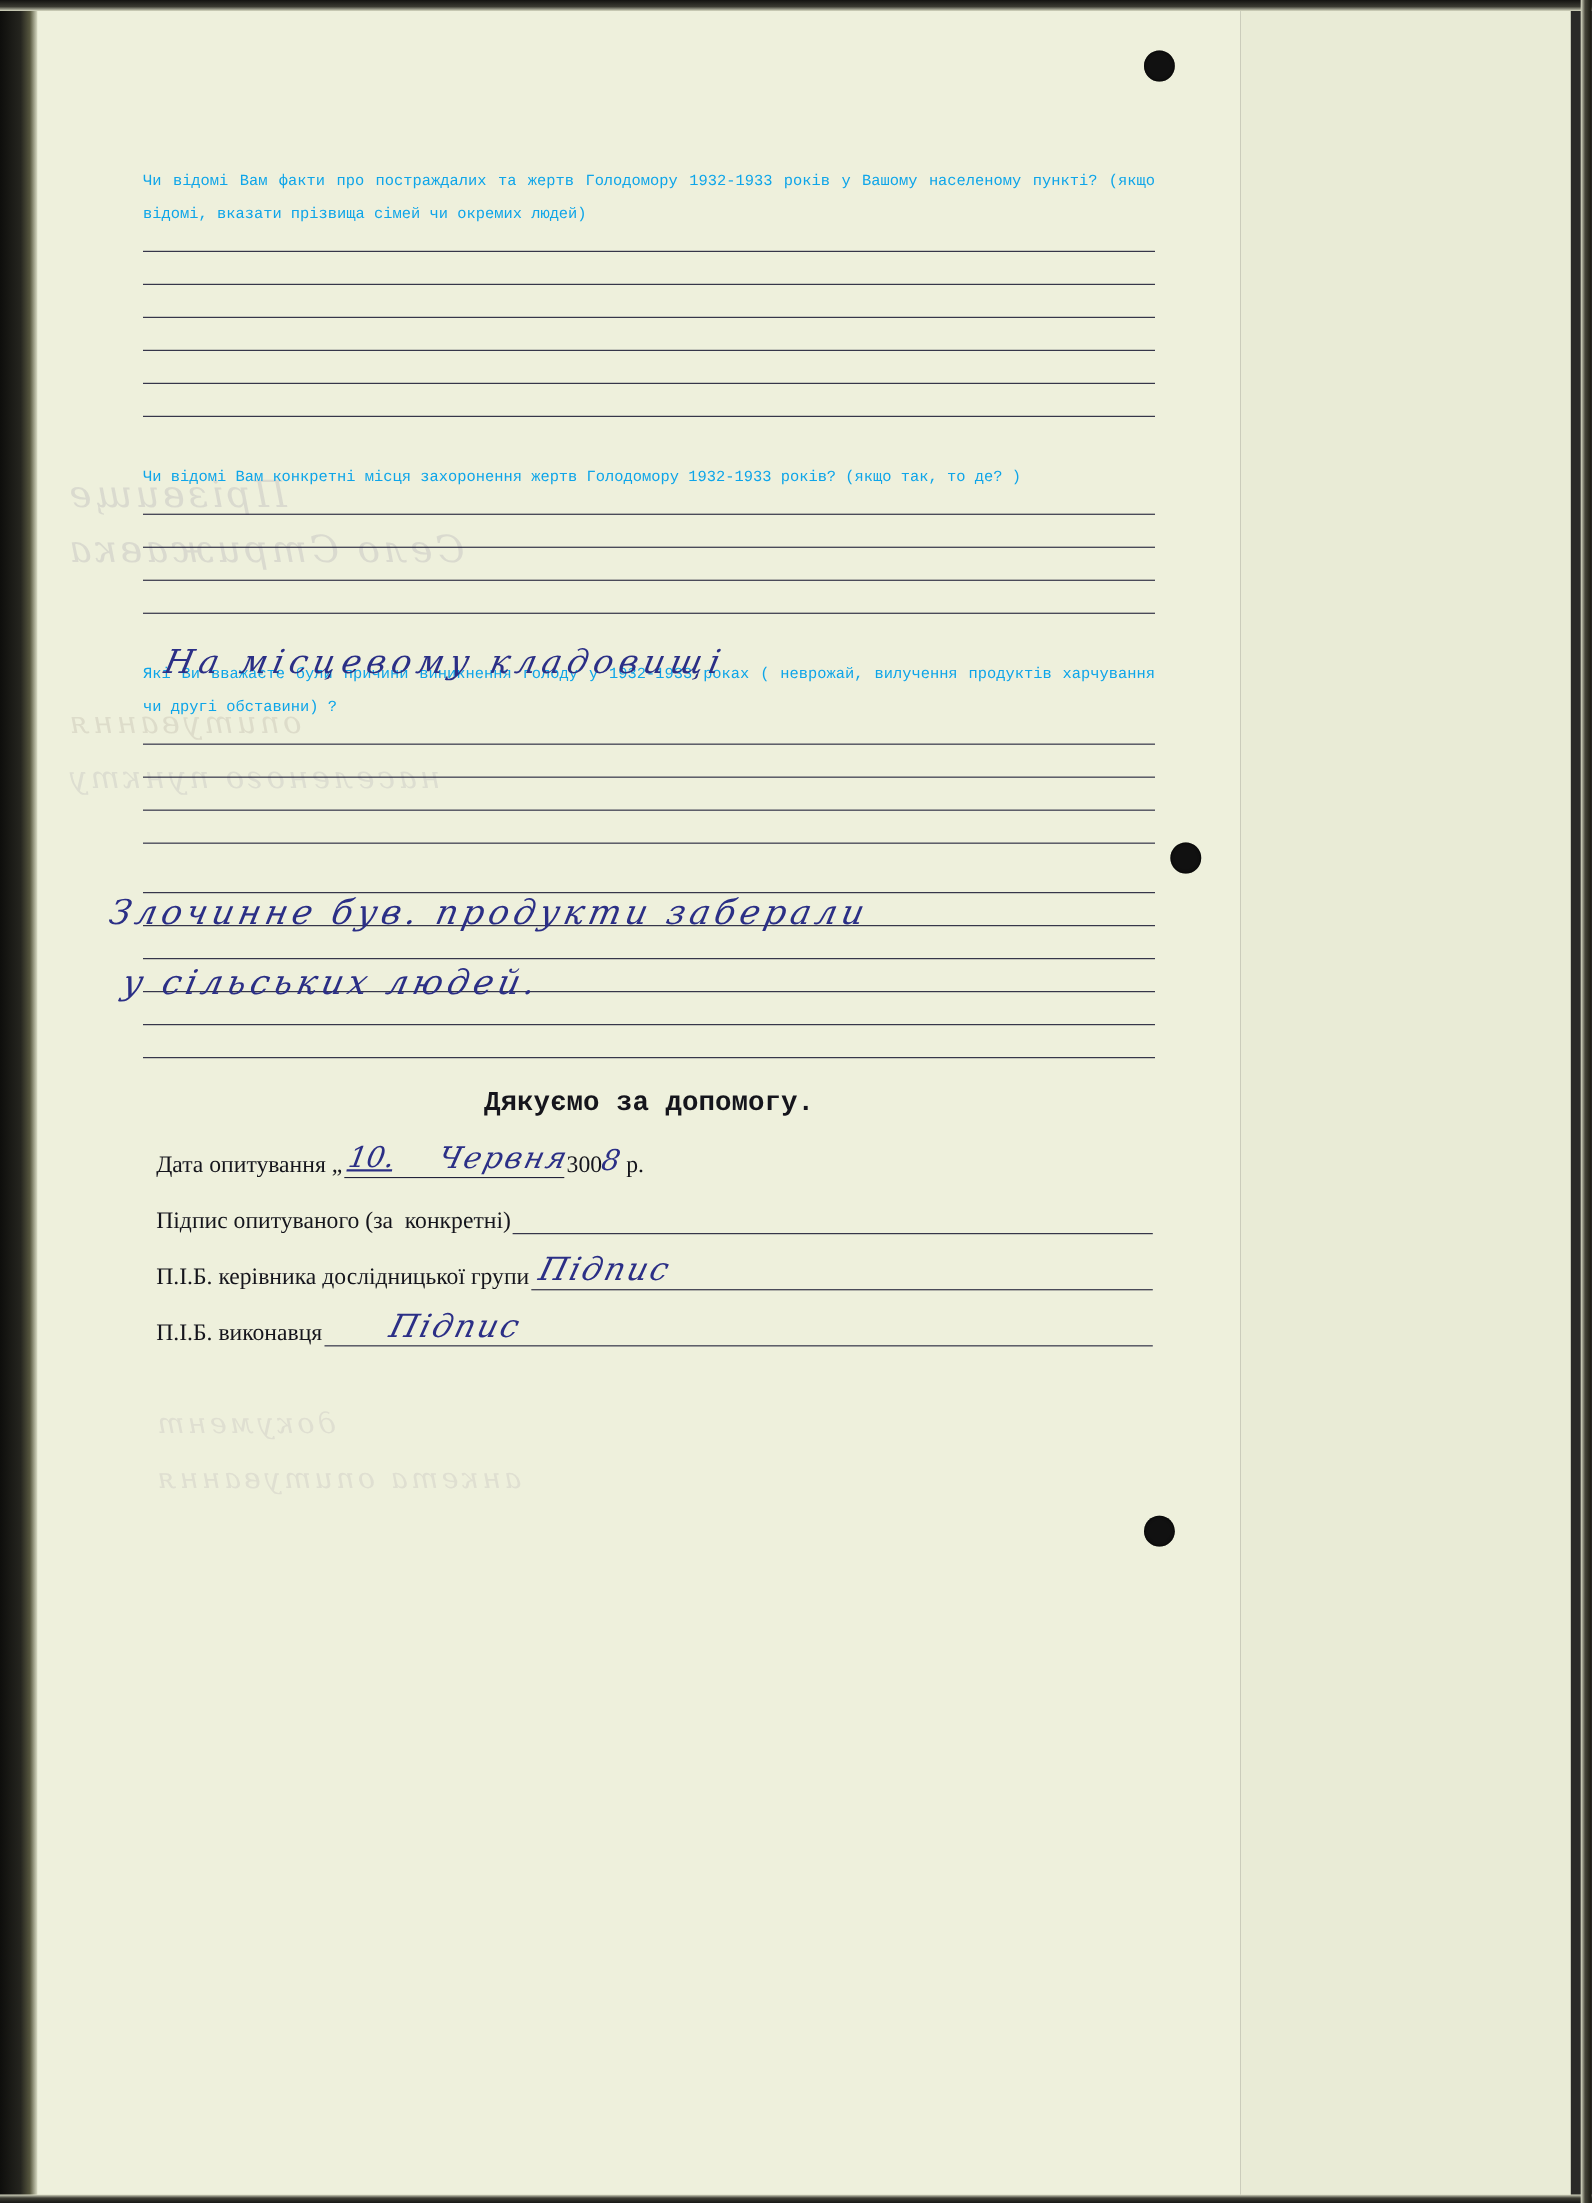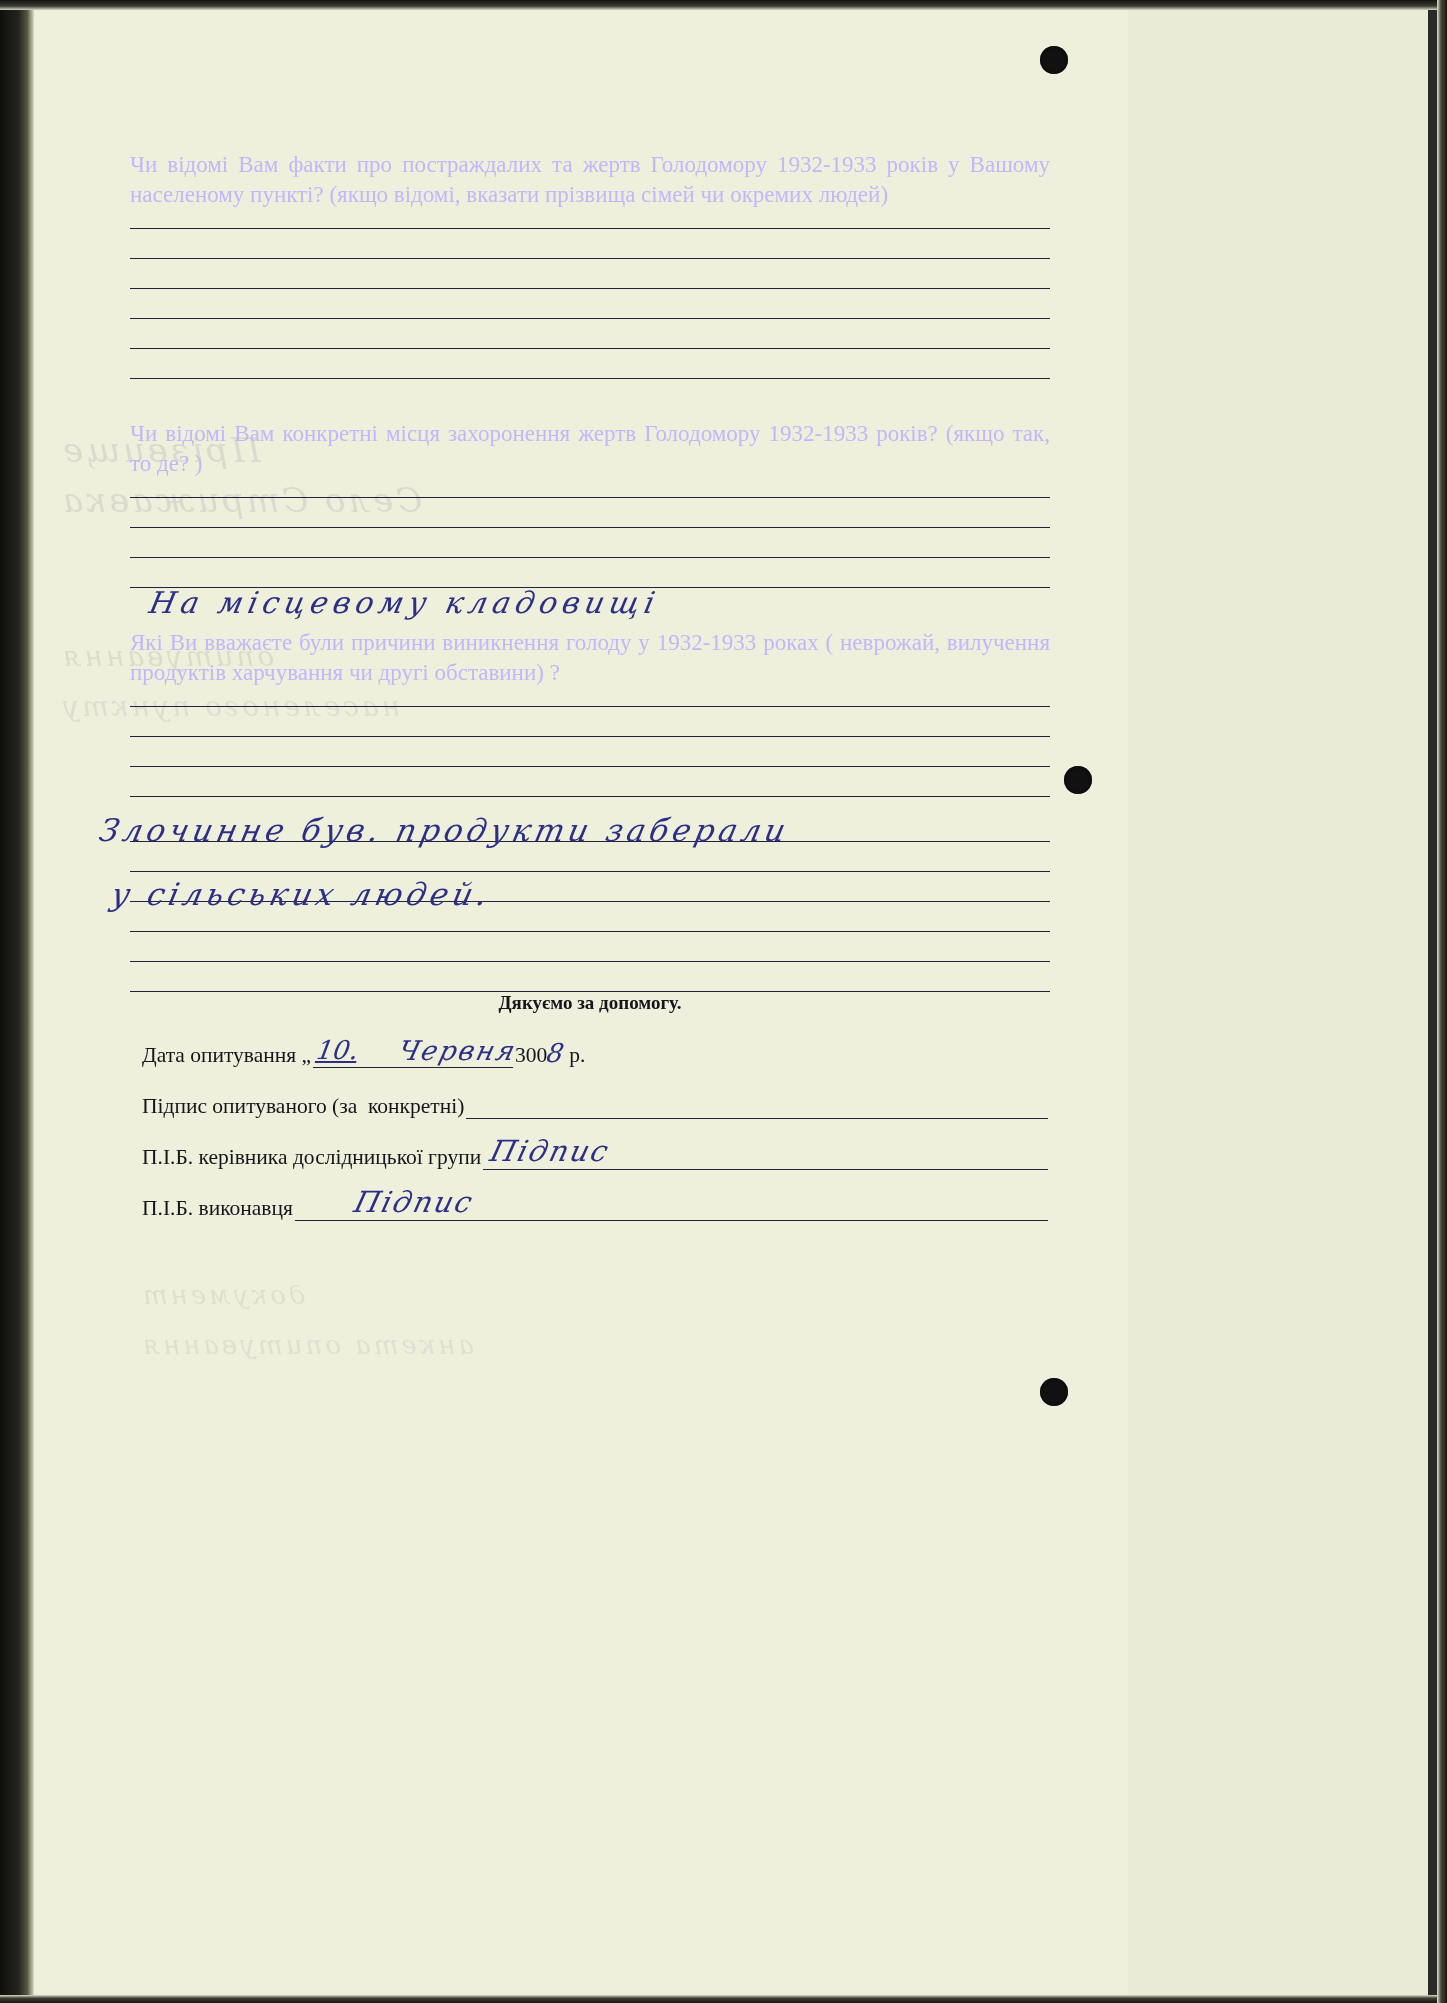--- a/index.html
+++ b/index.html
@@ -80,24 +80,24 @@
   .hole.h3 { left: 1040px; top: 1378px; }
 
   
   .content {
     position: absolute;
     left: 130px;
     top: 150px;
     width: 920px;
   }
   .qtext {
-    font-family: Liberation Serif, serif;
-    font-size: 23px;
+    font-family: Liberation Mono, monospace;
+    font-size: 14px;
     line-height: 30px;
-    color: #c4b5fd;
+    color: #0ea5e9;
     text-align: justify;
     margin: 0;
   }
 
   
   .lines {
     position: relative;
   }
   .line {
     height: 1px;
@@ -128,24 +128,25 @@
     letter-spacing: 4px;
   }
   .hand.h-cause2 {
     left: 112px; top: 876px;
     font-size: 31px;
     letter-spacing: 4px;
   }
 
   .thanks {
     text-align: center;
-    font-family: Liberation Serif, serif;
+    font-family: Liberation Mono, monospace;
     font-weight: bold;
-    font-size: 19px;
+    font-size: 25px;
     color: #15151c;
+    margin-top: 26px;
   }
 
   .footer {
     margin-top: 24px;
     margin-left: -22px;
     font-family: "Liberation Serif", serif;
     font-size: 21.5px;
     color: #15151c;
   }
   .frow {

